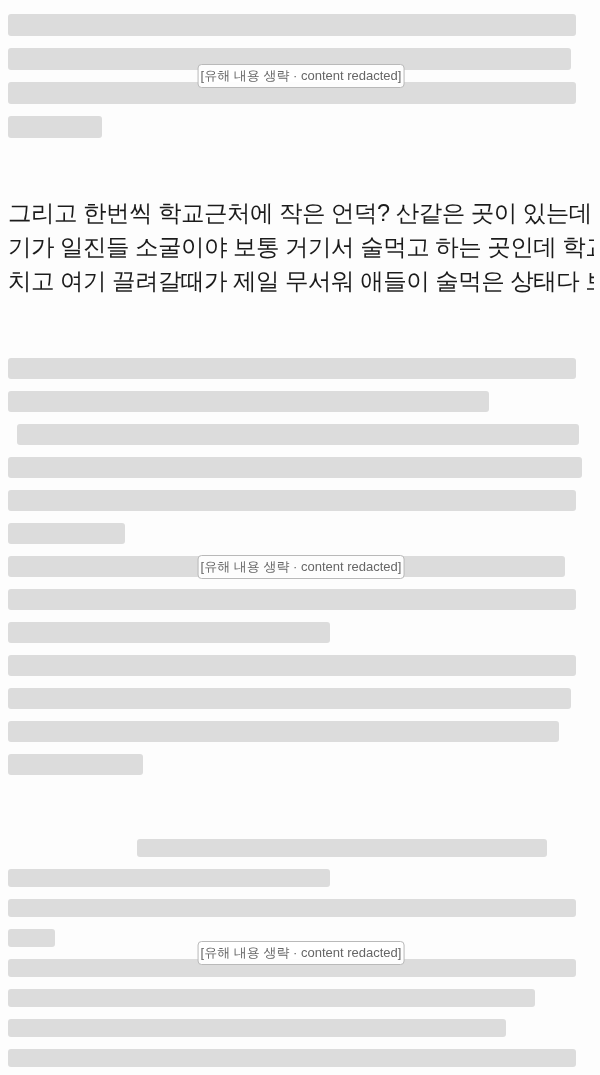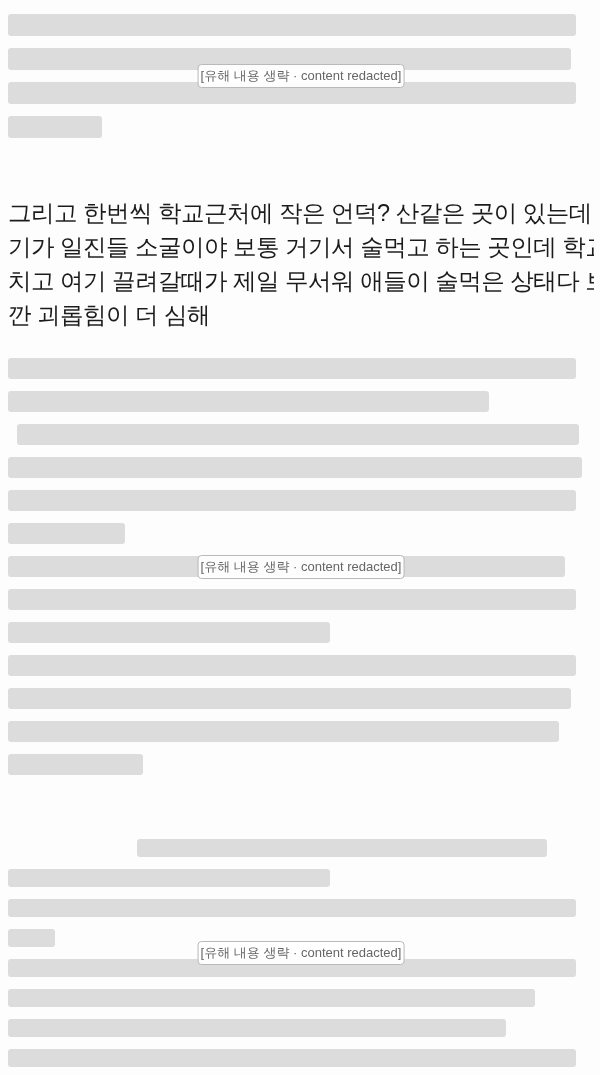--- a/index.html
+++ b/index.html
@@ -40,21 +40,20 @@
       </div>
       <div class="line barline" style="line-height: 34px; height: 34px;">
         <div class="bar" style="width: 16%; height: 22px;"></div>
       </div>
       <div class="note">[유해 내용 생략 · content redacted]</div>
     </div>
   <div class="para" style="top: 196px; font-size: 23.5px;">
       <div class="line" style="line-height: 34px;">그리고 한번씩 학교근처에 작은 언덕? 산같은 곳이 있는데 여</div>
       <div class="line" style="line-height: 34px;">기가 일진들 소굴이야 보통 거기서 술먹고 하는 곳인데 학교마</div>
       <div class="line" style="line-height: 34px;">치고 여기 끌려갈때가 제일 무서워 애들이 술먹은 상태다 보니</div>
-      <div class="line" style="line-height: 34px;">깐 괴롭힘이 더 심해</div>
     </div>
   <div class="para" style="top: 352px; font-size: 23.5px;">
       <div class="line barline" style="line-height: 33px; height: 33px;">
         <div class="bar" style="width: 97%; height: 21px;"></div>
       </div>
       <div class="line barline" style="line-height: 33px; height: 33px;">
         <div class="bar" style="width: 82%; height: 21px;"></div>
       </div>
       <div class="line barline" style="line-height: 33px; height: 33px;">
         <div class="bar" style="width: 96%; height: 21px; margin-left: 1.5%;"></div>

